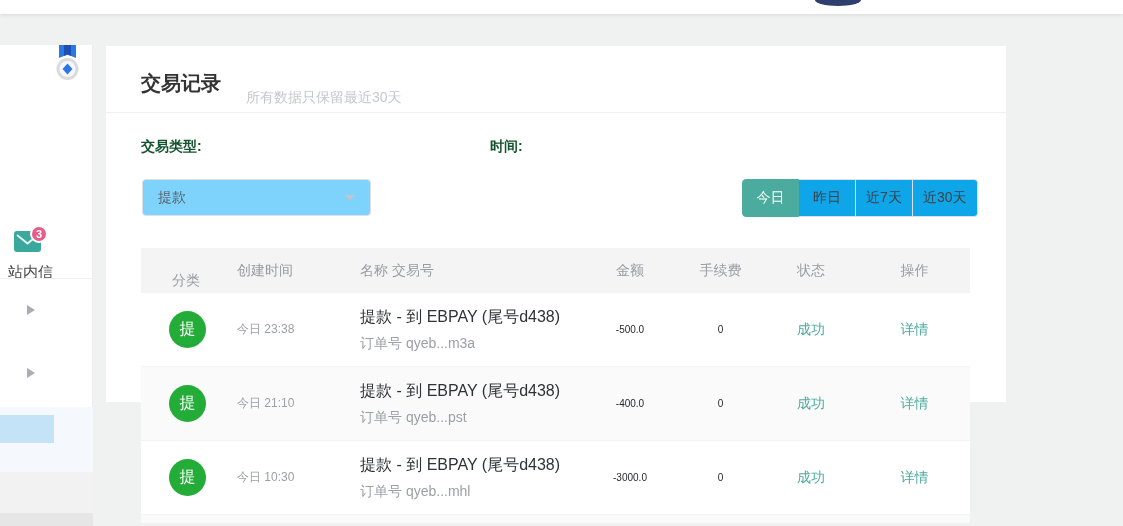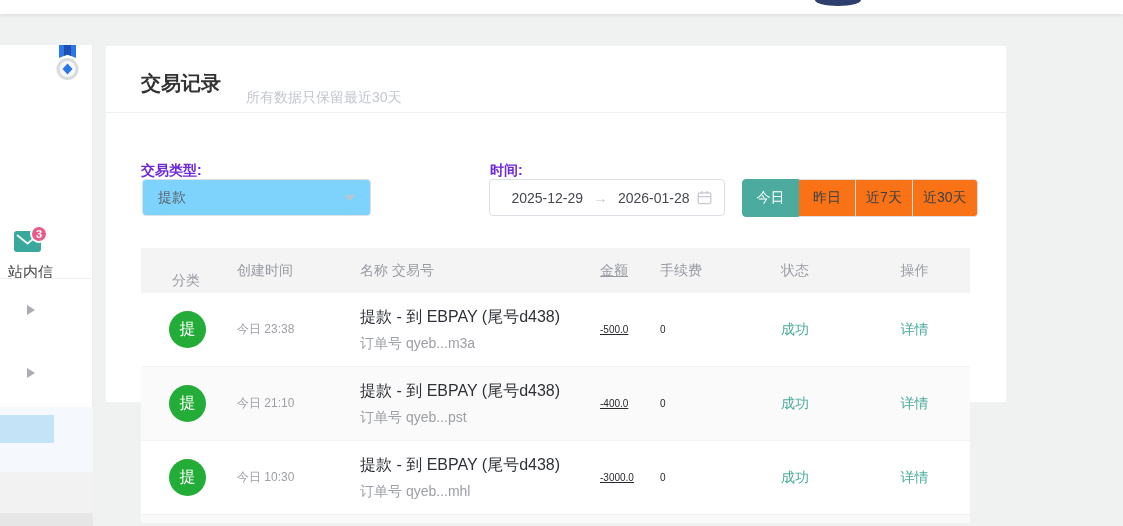--- a/index.html
+++ b/index.html
@@ -32,50 +32,50 @@
   .arrow2 { position:absolute; left:27px; top:323px; }
   .sb-blue { position:absolute; left:0; top:362px; width:93px; height:65px; background:#f5f8fd; }
   .sb-blue-inner { position:absolute; left:0; top:8px; width:54px; height:28px; background:#c5e3f7; }
   .sb-gray1 { position:absolute; left:0; top:427px; width:93px; height:41px; background:#f2f2f2; }
   .sb-gray2 { position:absolute; left:0; top:468px; width:93px; height:13px; background:#e6e6e6; }
   
   .panel { position:absolute; left:106px; top:46px; width:900px; height:356px; background:#fff; z-index:2; }
   .page-title { position:absolute; left:35px; top:24px; font-size:20px; font-weight:bold; color:#333; }
   .page-subtitle { position:absolute; left:140px; top:43px; font-size:14px; color:#c3c7cf; }
   .header-divider { position:absolute; left:0; top:66px; width:900px; height:1px; background:#eef0f4; }
-  .filter-label { position:absolute; top:116px; font-size:14px; font-weight:600; color:#6d28d9; }
+  .filter-label { position:absolute; top:92px; font-size:14px; font-weight:600; color:#14532d; }
   .lbl-type { left:35px; } .lbl-time { left:384px; }
   .select-box { position:absolute; left:36px; top:133px; width:229px; height:37px;
     border:1px solid #dcdfe6; border-radius:4px; background:#7dd3fc;
     display:flex; align-items:center; padding:0 15px; cursor:pointer; }
   .select-value { color:#5a5e66; flex:1; }
   .caret-down { width:0; height:0; border-left:5px solid transparent;
     border-right:5px solid transparent; border-top:6px solid #c0c4cc; }
   .date-box { position:absolute; left:383px; top:133px; width:236px; height:37px;
     border:1px solid #dcdfe6; border-radius:4px; background:#fff;
     display:flex; align-items:center; padding:0 12px 0 14px; }
   .date-part { width:88px; text-align:center; color:#45484f; font-size:14px; }
   .range-sep { color:#c0c4cc; font-size:14px; padding:0 3px; }
   .cal-icon { margin-left:auto; display:flex; }
   .range-group { position:absolute; left:636px; top:133px; display:flex; height:38px; }
-  .range-btn { min-width:57px; padding:0 10px; height:38px; background:#f97316;
+  .range-btn { min-width:57px; padding:0 10px; height:38px; background:#0ea5e9;
     border:1px solid #dcdfe6; border-left:none; color:#3e4147; font-size:14px;
     display:flex; align-items:center; justify-content:center; cursor:pointer; white-space:nowrap; }
   .range-btn:first-child { border-left:1px solid #dcdfe6; border-radius:4px 0 0 4px; }
   .range-btn:last-child { border-radius:0 4px 4px 0; }
   .range-btn.active { background:#4bab9e; border-color:#4bab9e; color:#fff; }
   
   .table { position:absolute; left:35px; top:202px; width:829px; }
   .thead, .trow { display:grid; grid-template-columns:96px 123px 240px 60px 121px 60px 129px; align-items:center; }
   .thead { height:45px; background:#f4f4f5; color:#989ba2; font-size:14px; }
   .trow { height:74px; border-bottom:1px solid #f2f3f5; background:#fff; }
   .trow.striped { background:#fafafa; }
   .c-cat { padding-left:31px;margin-top:21px; }
-  .c-amount { text-align:left;text-decoration:underline; }
-  .c-fee, .c-status { text-align:left; }
+  .c-amount { text-align:center; }
+  .c-fee, .c-status { text-align:center; }
   .c-action { text-align:center; padding-left:18px; }
   .badge-green { width:37px; height:37px; border-radius:50%; background:#23ad38;
     color:#fff; font-size:16px; display:flex; align-items:center; justify-content:center; margin-left:28px; }
   .cell-time { color:#9c9fa5; font-size:12px; }
   .name1 { color:#2f3238; font-size:16px; margin-bottom:7px; }
   .name2 { color:#9c9fa5; font-size:14px; }
   .cell-amount, .cell-fee { color:#26282d; font-size:10px; }
   .teal-text { color:#4bab9e; font-size:14px; }
   .action-link { cursor:pointer; }
   .row-sliver { height:8px; background:#fafafa; }
@@ -125,33 +125,20 @@
   <div class="page-subtitle">所有数据只保留最近30天</div>
   <div class="header-divider"></div>
 
   <div class="filter-label lbl-type">交易类型:</div>
   <div class="select-box">
     <span class="select-value">提款</span>
     <span class="caret-down"></span>
   </div>
 
   <div class="filter-label lbl-time">时间:</div>
-  <div class="date-box">
-    <span class="date-part">2025-12-29</span>
-    <span class="range-sep">→</span>
-    <span class="date-part">2026-01-28</span>
-    <span class="cal-icon">
-      <svg width="15" height="15" viewBox="0 0 15 15">
-        <rect x="1.2" y="2.8" width="12.6" height="10.8" rx="1.5" fill="none" stroke="#c6c9cf" stroke-width="1.3"></rect>
-        <line x1="1.2" y1="6.6" x2="13.8" y2="6.6" stroke="#c6c9cf" stroke-width="1.3"></line>
-        <line x1="4.8" y1="1" x2="4.8" y2="4" stroke="#c6c9cf" stroke-width="1.3"></line>
-        <line x1="10.2" y1="1" x2="10.2" y2="4" stroke="#c6c9cf" stroke-width="1.3"></line>
-      </svg>
-    </span>
-  </div>
 
   <div class="range-group">
     <div class="range-btn active">今日</div>
     <div class="range-btn">昨日</div>
     <div class="range-btn">近7天</div>
     <div class="range-btn">近30天</div>
   </div>
 
   <div class="table">
     <div class="thead">

